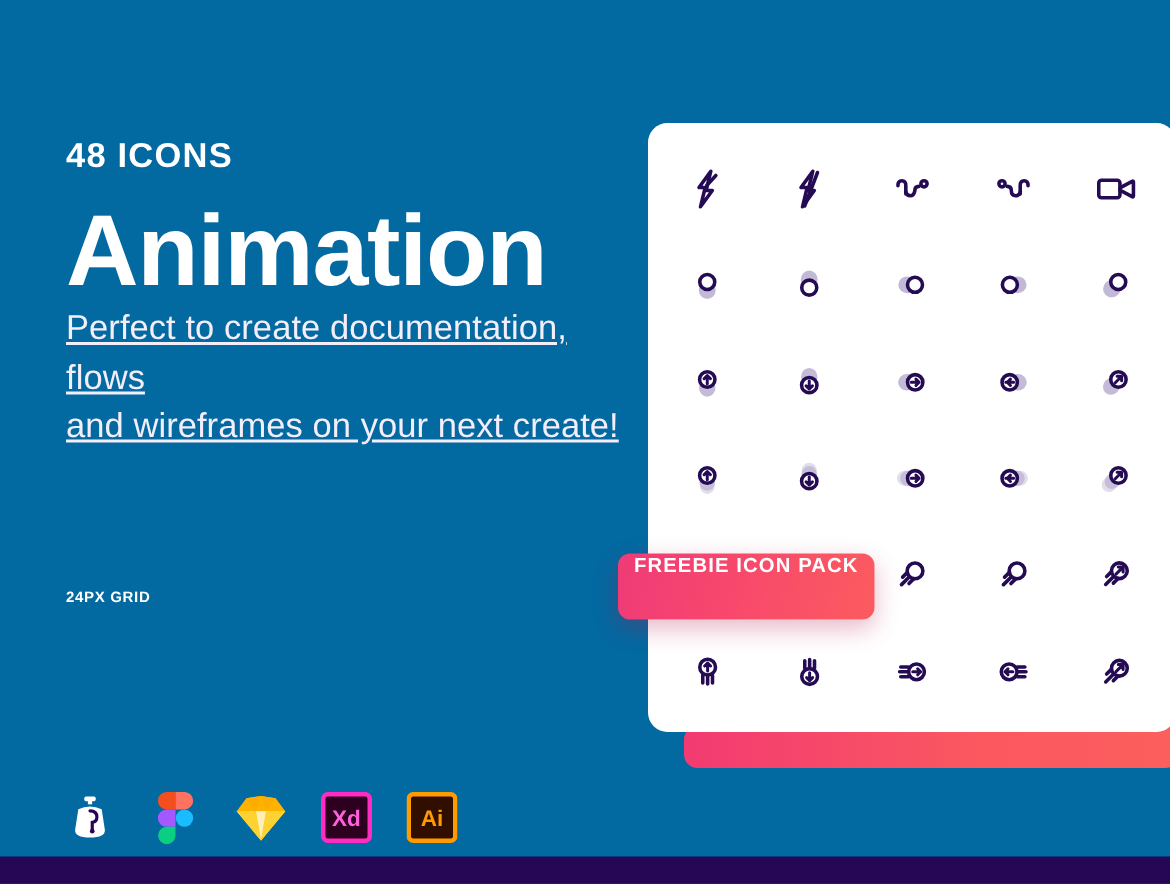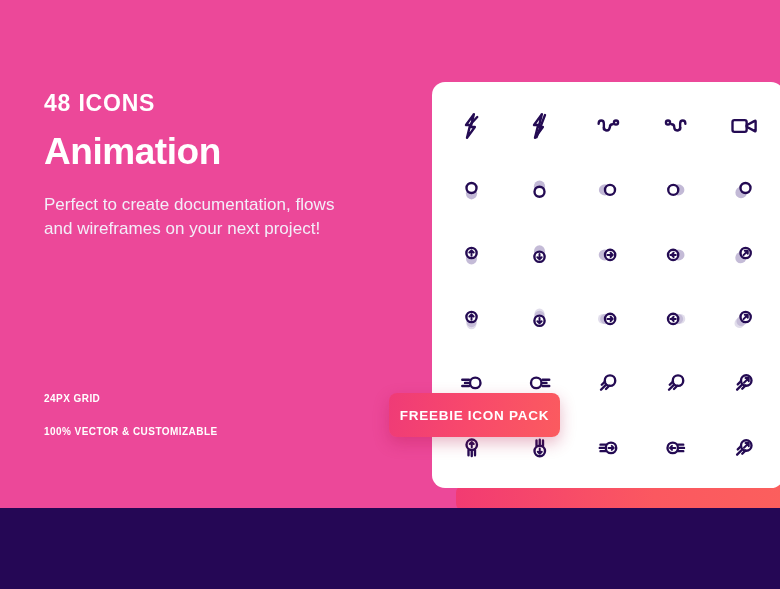--- a/index.html
+++ b/index.html
@@ -4,53 +4,53 @@
 <style>
   * { box-sizing: border-box; margin: 0; padding: 0; }
   html, body {
     width: 780px; height: 589px;
     overflow: hidden;
     background: #250755;
     font-family: "Liberation Sans", sans-serif;
   }
   #stage {
     position: relative;
-    width: 780px; height: 508px;
-    background: #ec4899;
+    width: 780px; height: 571px;
+    background: #0369a1;
     overflow: hidden;
   }
 
   
   #left-panel {
     position: absolute;
     left: 44px; top: 92px;
     width: 380px;
   }
   #eyebrow {
     font-size: 23px;
     font-weight: bold;
     letter-spacing: 0.035em;
     color: #ffffff;
     line-height: 1;
     margin-bottom: 18px;
   }
   #headline {
-    font-size: 37px;
+    font-size: 67px;
     font-weight: bold;
     color: #ffffff;
     line-height: 1.03;
     letter-spacing: -0.012em;
-    margin-bottom: 22px;
   }
   #headline .hl-line { display: block; }
   #subhead {
-    font-size: 17px;
+    font-size: 23px;
     color: #f3eef9;
     line-height: 1.42;
     letter-spacing: 0.002em;
+    text-decoration: underline;
   }
   #subhead .sub-line { display: block; }
 
   #specs {
     position: absolute;
     left: 44px; top: 393px;
     width: 340px;
   }
   .spec-line {
     font-size: 10px;
@@ -101,56 +101,53 @@
   .icon-cell {
     display: flex;
     align-items: center;
     justify-content: center;
   }
   .icon-cell svg { display: block; }
 
   
   #freebie-badge {
     position: absolute;
-    left: 389px; top: 369px;
+    left: 412px; top: 369px;
     width: 171px; height: 44px;
     border-radius: 8px;
     background: linear-gradient(100deg, #ef3b77 0%, #f8496b 48%, #fb5b5f 100%);
     display: flex;
-    align-items: center;
     justify-content: center;
     box-shadow: 0 6px 16px rgba(180, 20, 70, 0.30);
-    margin-top: 24px;
   }
   #freebie-badge span {
     color: #ffffff;
     font-size: 13.5px;
     font-weight: bold;
     letter-spacing: 0.055em;
   }
 </style>
 </head>
 <body>
 
 <div id="stage">
 
   <div id="left-panel">
     <div id="eyebrow">48 ICONS</div>
     <h1 id="headline">
       <span class="hl-line">Animation</span>
     </h1>
     <p id="subhead">
       <span class="sub-line">Perfect to create documentation, flows</span>
-      <span class="sub-line">and wireframes on your next project!</span>
+      <span class="sub-line">and wireframes on your next create!</span>
     </p>
   </div>
 
   <div id="specs">
     <div class="spec-line">24PX GRID</div>
-    <div class="spec-line">100% VECTOR &amp; CUSTOMIZABLE</div>
   </div>
 
   <div id="logo-strip">
 
     <div class="logo-item">
       <svg width="34" height="34" viewBox="0 0 34 34">
         <rect x="13.2" y="3" width="7.6" height="3.1" rx="1.1" fill="#ffffff"></rect>
         <rect x="15.6" y="5.6" width="2.8" height="2.6" fill="#ffffff"></rect>
         <path d="M9.2 11.5 Q17 7.9 24.8 11.5 L26.9 25.2 Q27.4 30.4 17 30.4 Q6.6 30.4 7.1 25.2 Z" fill="#ffffff"></path>
         <path d="M17 12.6 q4.6 0.2 4.6 4.0 q0 3.1 -3.1 3.6 l0 4.6" fill="none" stroke="#250755" stroke-width="2.1" stroke-linecap="round"></path>

